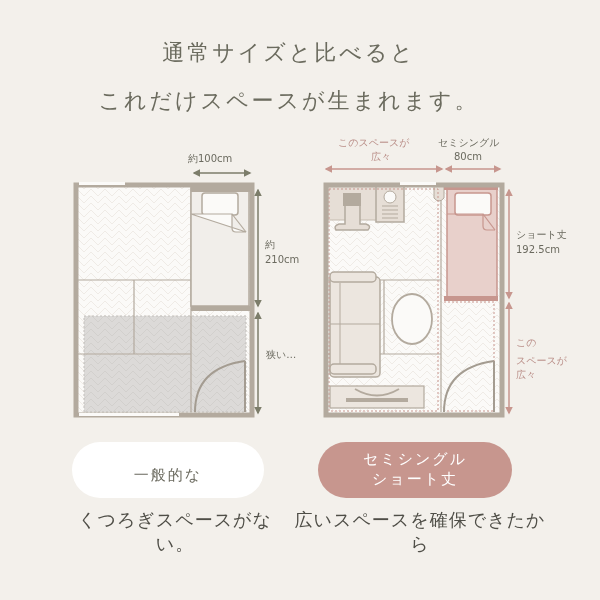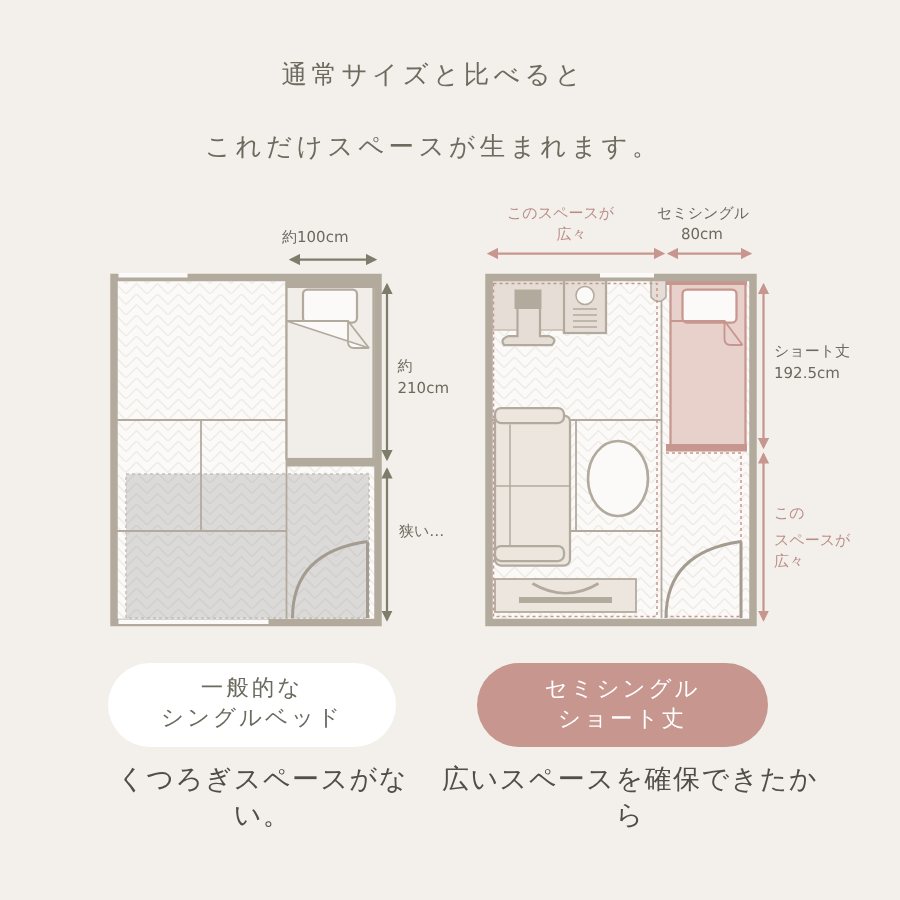--- a/index.html
+++ b/index.html
@@ -1,24 +1,24 @@
 <!DOCTYPE html>
 <html><head>
 <meta charset="utf-8">
 <style>
   html,body{margin:0;padding:0;}
   body{width:600px;height:600px;background:#f3f0eb;position:relative;overflow:hidden;
        font-family:"DejaVu Sans","Liberation Sans",sans-serif;color:#6b6a5f;}
-  .headline{position:absolute;left:0;width:578px;text-align:center;font-size:17px;letter-spacing:3px;color:#6b6b5e;}
+  .headline{position:absolute;left:0;width:578px;text-align:center;font-size:22px;letter-spacing:3px;color:#6b6b5e;}
   #h1{top:38px;}
   #h2{top:86px;}
   .lbl{position:absolute;font-size:10px;line-height:14px;color:#6b6a5f;white-space:nowrap;}
   .lbl.pink{color:#b98d87;}
   .pill{position:absolute;border-radius:30px;text-align:center;font-size:15px;line-height:20px;letter-spacing:2px;}
-  #pill-left{left:72px;top:442px;width:192px;height:56px;background:#ffffff;color:#6b6a5f;padding-top:6px;box-sizing:border-box;}
+  #pill-left{left:72px;top:442px;width:192px;height:56px;background:#ffffff;color:#6b6a5f;padding-top:23px;box-sizing:border-box;}
   #pill-right{left:318px;top:442px;width:194px;height:56px;background:#c7968e;color:#ffffff;padding-top:7px;box-sizing:border-box;}
   .desc{position:absolute;text-align:center;font-size:18px;line-height:24px;color:#4f4e47;letter-spacing:1px;}
   #desc-left{left:60px;width:230px;top:508px;}
   #desc-right{left:290px;width:260px;top:508px;}
   svg{position:absolute;left:0;top:0;}
 </style>
 </head>
 <body>
 
 <div class="headline" id="h1">通常サイズと比べると</div>
@@ -144,21 +144,20 @@
 <div class="lbl" style="left:438px;top:136px;">セミシングル</div>
 <div class="lbl" style="left:454px;top:150px;">80cm</div>
 <div class="lbl" style="left:516px;top:228px;">ショート丈</div>
 <div class="lbl" style="left:516px;top:243px;">192.5cm</div>
 <div class="lbl pink" style="left:516px;top:336px;">この</div>
 <div class="lbl pink" style="left:516px;top:354px;">スペースが</div>
 <div class="lbl pink" style="left:516px;top:368px;">広々</div>
 
 <div class="pill" id="pill-left">
   <div>一般的な</div>
-  <div>シングルベッド</div>
 </div>
 <div class="pill" id="pill-right">
   <div>セミシングル</div>
   <div>ショート丈</div>
 </div>
 
 <div class="desc" id="desc-left">
   <div>くつろぎスペースがない。</div>
 </div>
 <div class="desc" id="desc-right">

